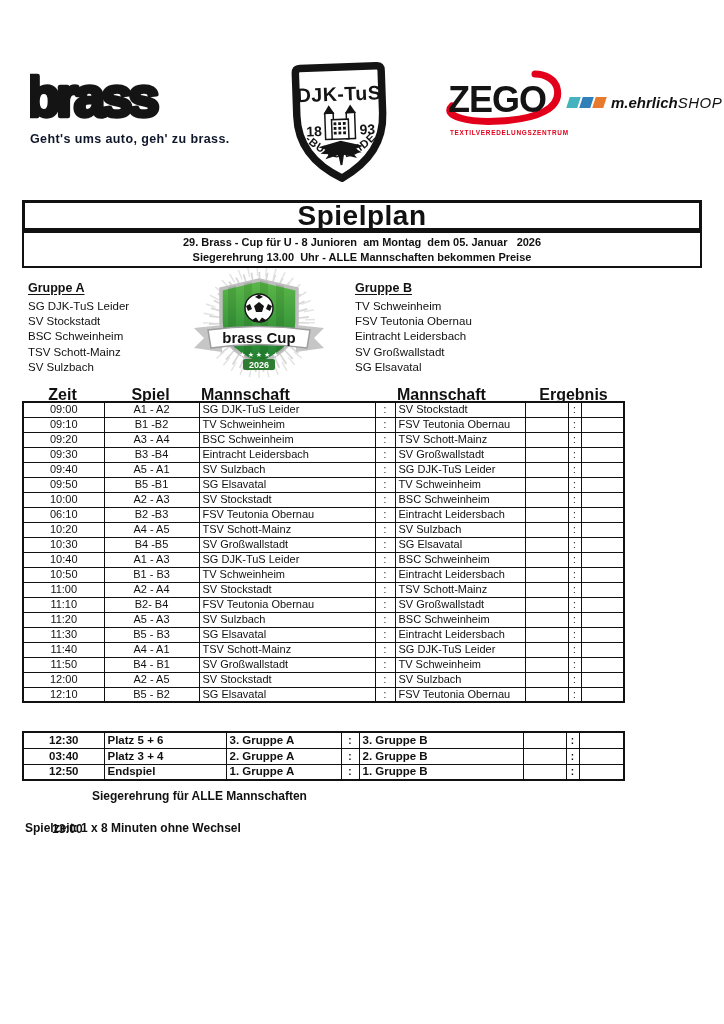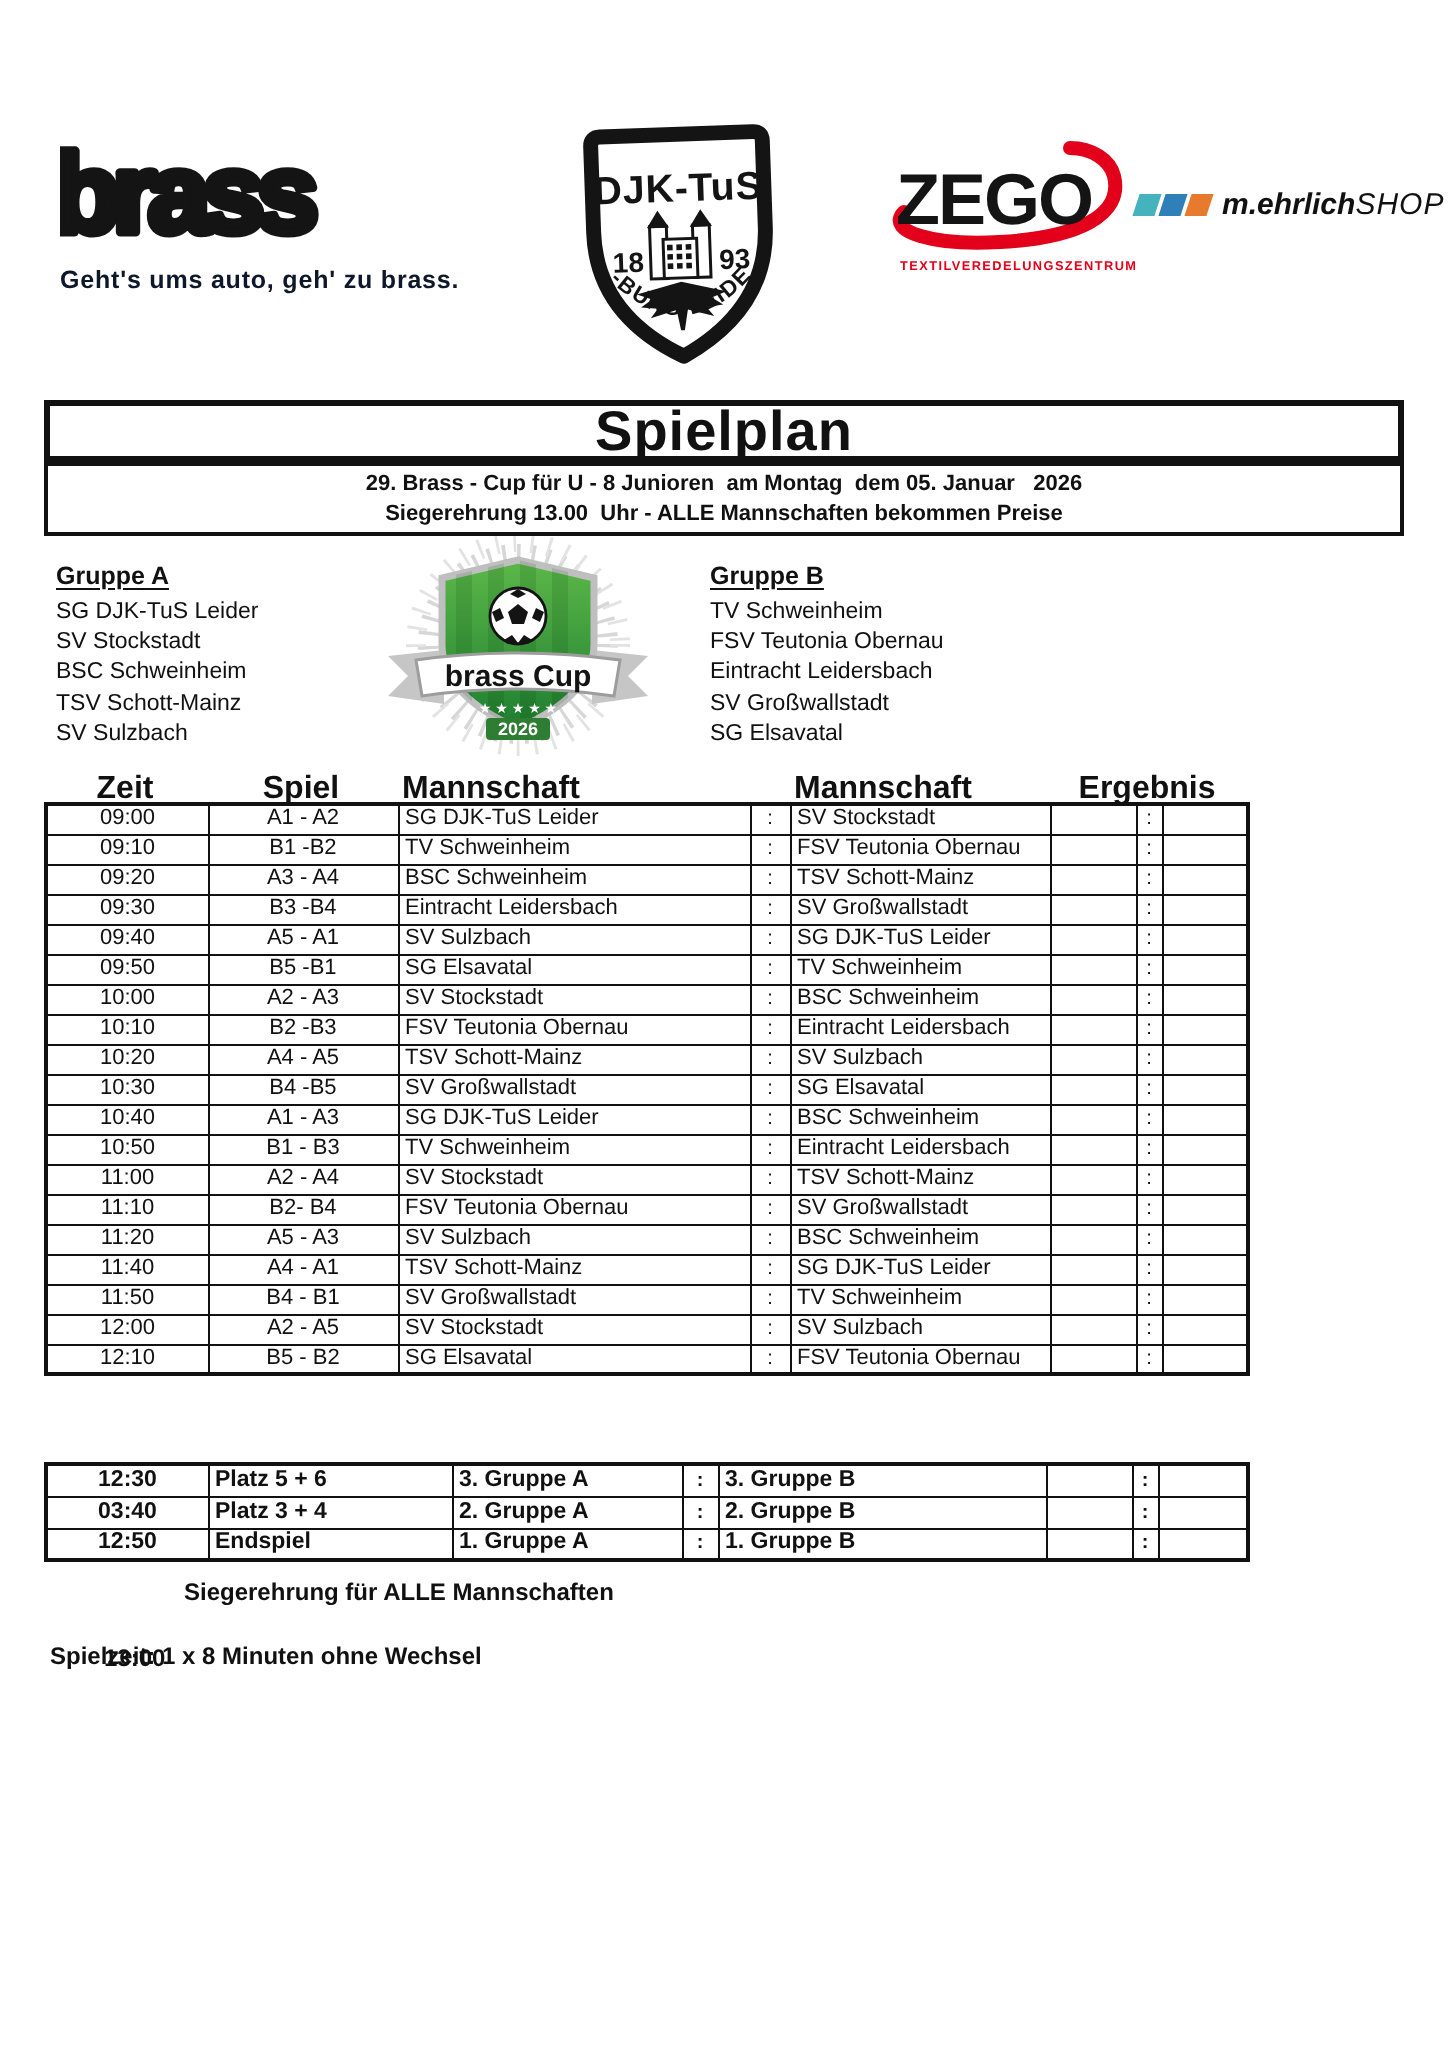--- a/index.html
+++ b/index.html
@@ -285,21 +285,21 @@
           <td class="c pre">A2 - A3</td>
           <td class="l">SV Stockstadt</td>
           <td class="colon">:</td>
           <td class="l">BSC Schweinheim</td>
           <td></td>
           <td class="colon">:</td>
           <td></td>
         </tr>
 
         <tr>
-          <td class="c">10:10</td>
+          <td class="c">06:10</td>
           <td class="c pre">B2 -B3</td>
           <td class="l">FSV Teutonia Obernau</td>
           <td class="colon">:</td>
           <td class="l">Eintracht Leidersbach</td>
           <td></td>
           <td class="colon">:</td>
           <td></td>
         </tr>
 
         <tr>
@@ -372,20 +372,30 @@
           <td class="c">11:20</td>
           <td class="c pre">A5 - A3</td>
           <td class="l">SV Sulzbach</td>
           <td class="colon">:</td>
           <td class="l">BSC Schweinheim</td>
           <td></td>
           <td class="colon">:</td>
           <td></td>
         </tr>
 
+        <tr>
+          <td class="c">11:30</td>
+          <td class="c pre">B5 - B3</td>
+          <td class="l">SG Elsavatal</td>
+          <td class="colon">:</td>
+          <td class="l">Eintracht Leidersbach</td>
+          <td></td>
+          <td class="colon">:</td>
+          <td></td>
+        </tr>
 
         <tr>
           <td class="c">11:40</td>
           <td class="c pre">A4 - A1</td>
           <td class="l">TSV Schott-Mainz</td>
           <td class="colon">:</td>
           <td class="l">SG DJK-TuS Leider</td>
           <td></td>
           <td class="colon">:</td>
           <td></td>

